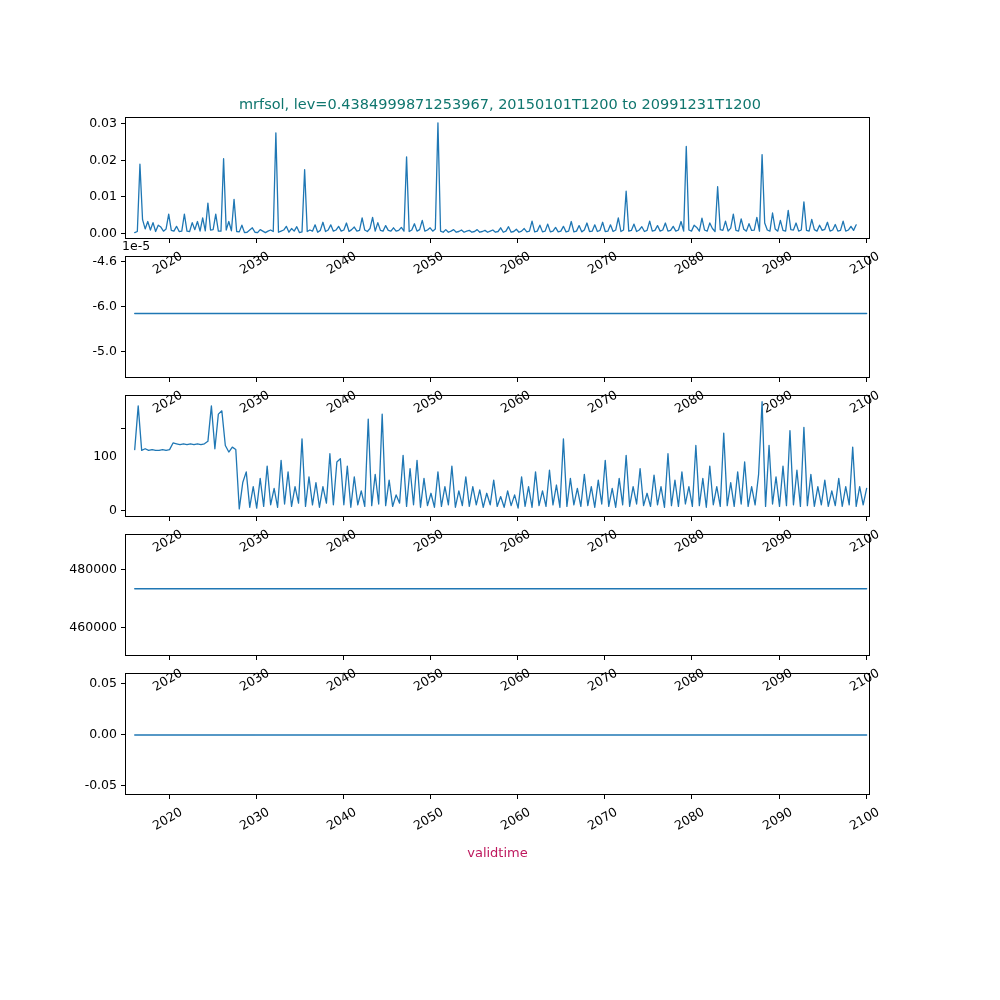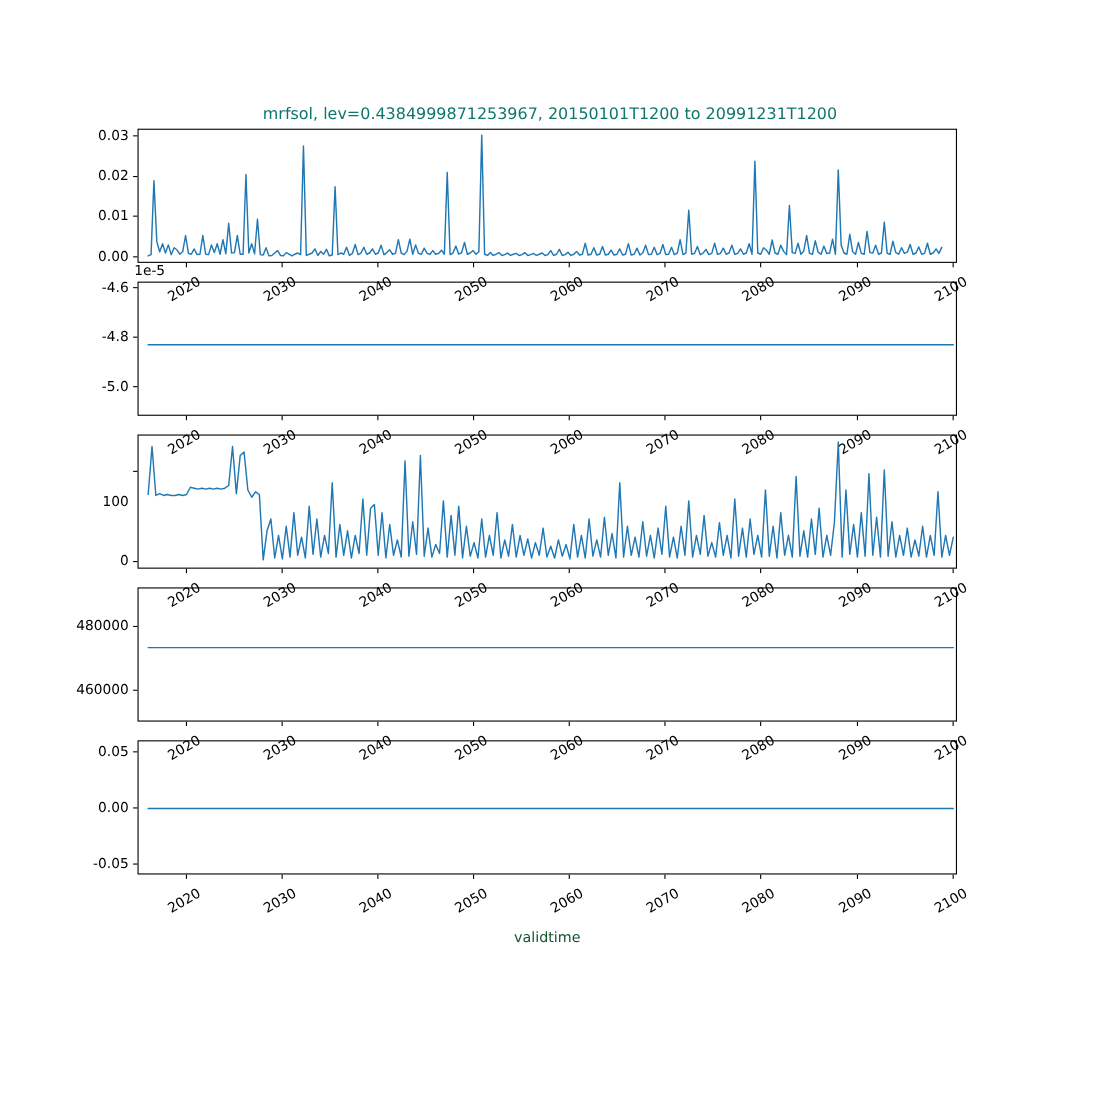--- a/index.html
+++ b/index.html
@@ -54,21 +54,21 @@
   }
   .offset-text {
     position: absolute;
     font-size: 12.5px;
     color: #000000;
     white-space: nowrap;
   }
   .xlabel {
     position: absolute;
     font-size: 13px;
-    color: #14532d;
+    color: #be185d;
     text-align: center;
     white-space: nowrap;
   }
   .tickmark {
     position: absolute;
     background: #000000;
   }
 </style>
 </head>
 <body>
@@ -107,21 +107,21 @@
     <div class="tickmark" style="left: 865.643px; top: 239px; width: 1px; height: 4px;"></div>
     <div class="tick-label xtick-rot" style="width: 70px; left: 807.643px; top: 247px;">2100</div>
     <div class="panel" style="left: 125px; top: 256px; width: 745px; height: 122px;">
       <svg width="745" height="122">
         <polyline points="8.71,56.48 740.64,56.48" fill="none" stroke="#1f77b4" stroke-width="1.3" stroke-linejoin="round" stroke-linecap="round"></polyline>
       </svg>
     </div>
     <div class="tickmark" style="left: 121px; top: 350.889px; width: 4px; height: 1px;"></div>
     <div class="tick-label ytick" style="left: 25px; width: 92px; top: 342.889px;">-5.0</div>
     <div class="tickmark" style="left: 121px; top: 305.704px; width: 4px; height: 1px;"></div>
-    <div class="tick-label ytick" style="left: 25px; width: 92px; top: 297.704px;">-4.8</div>
+    <div class="tick-label ytick" style="left: 25px; width: 92px; top: 297.704px;">-6.0</div>
     <div class="tickmark" style="left: 121px; top: 260.519px; width: 4px; height: 1px;"></div>
     <div class="tick-label ytick" style="left: 25px; width: 92px; top: 252.519px;">-4.6</div>
     <div class="offset-text" style="left: 122px; top: 238px;">1e-5</div>
     <div class="tickmark" style="left: 168.567px; top: 378px; width: 1px; height: 4px;"></div>
     <div class="tick-label xtick-rot" style="width: 70px; left: 110.567px; top: 386px;">2020</div>
     <div class="tickmark" style="left: 255.702px; top: 378px; width: 1px; height: 4px;"></div>
     <div class="tick-label xtick-rot" style="width: 70px; left: 197.702px; top: 386px;">2030</div>
     <div class="tickmark" style="left: 342.836px; top: 378px; width: 1px; height: 4px;"></div>
     <div class="tick-label xtick-rot" style="width: 70px; left: 284.836px; top: 386px;">2040</div>
     <div class="tickmark" style="left: 429.971px; top: 378px; width: 1px; height: 4px;"></div>

